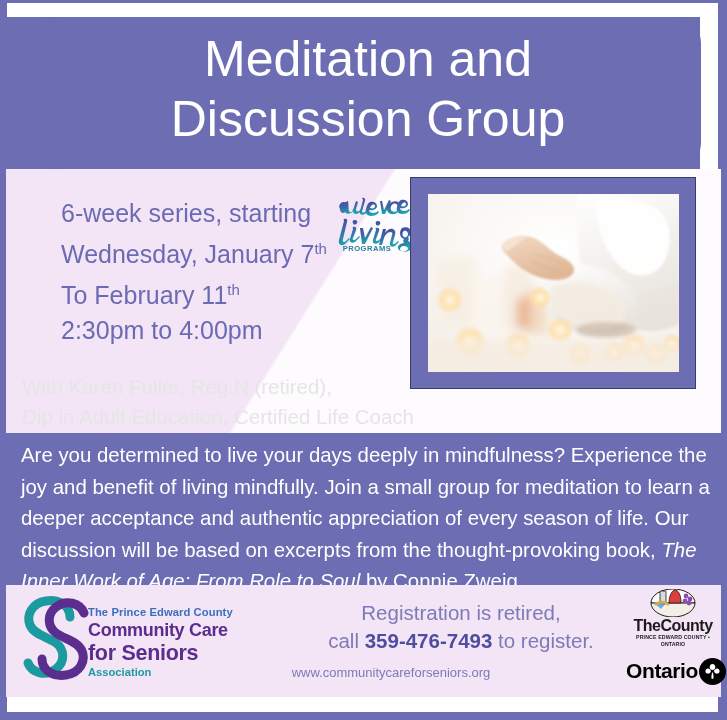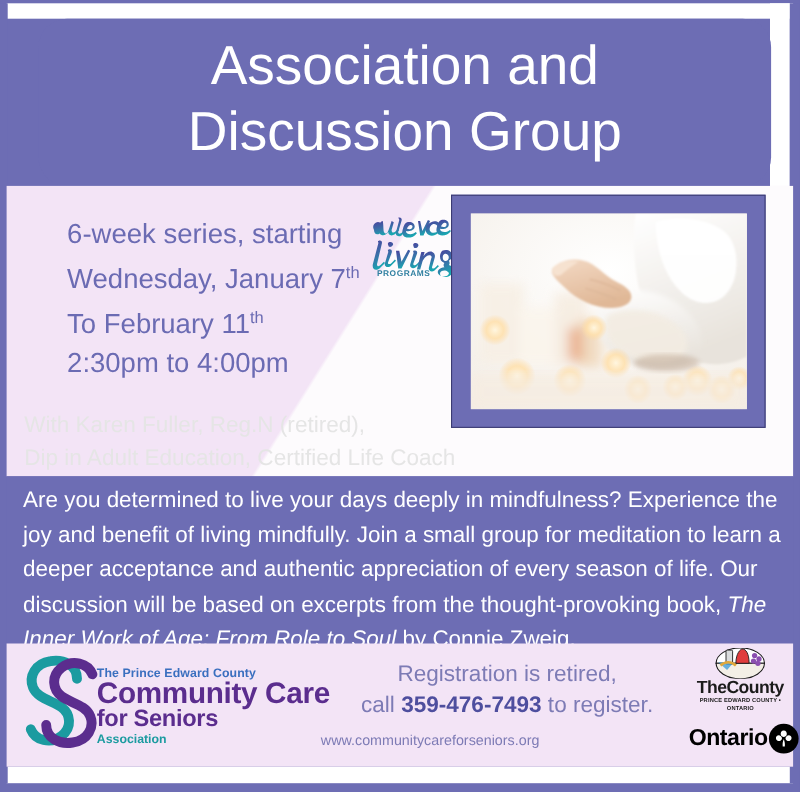--- a/index.html
+++ b/index.html
@@ -116,21 +116,21 @@
   .body-text i{font-style:italic;}
 
   
   .footer-band{
     position:absolute;left:6px;top:585px;width:715px;height:112px;
     background:#f3e4f6;
   }
   .cc-logo{position:absolute;left:14px;top:8px;width:70px;height:88px;}
   .cc-wordmark{position:absolute;left:82px;top:21px;}
   .cc-line1{color:#3a6fbf;font-size:11.2px;font-weight:bold;letter-spacing:.1px;line-height:13px;}
-  .cc-line2{color:#5b2d8e;font-size:27px;font-weight:bold;line-height:23px;letter-spacing:-.3px;}
+  .cc-line2{color:#5b2d8e;font-size:18px;font-weight:bold;line-height:23px;letter-spacing:-.3px;}
   .cc-line3{color:#5b2d8e;font-size:21.5px;font-weight:bold;line-height:23px;letter-spacing:-.3px;}
   .cc-line4{color:#1b9ba0;font-size:11.2px;font-weight:bold;line-height:14px;}
 
   .reg-block{
     position:absolute;left:290px;top:14px;width:330px;text-align:center;
     color:#7d7bb5;font-size:20.5px;line-height:28px;
   }
   .reg-block b{color:#4e4e9e;}
   .web{
     position:absolute;left:175px;top:80px;width:420px;text-align:center;
@@ -153,21 +153,21 @@
 <div class="poster">
 
   <div class="frame-white-top"></div>
   <div class="frame-white-right"></div>
   <div class="frame-white-bottom"></div>
   <div class="left-edge-strip"></div>
   <div class="right-edge-strip"></div>
 
   <div class="header-band">
     <div class="header-title">
-      <div>Association and</div>
+      <div>Meditation and</div>
       <div>Discussion Group</div>
     </div>
   </div>
 
   <div class="mid-band">
     <div class="mid-diagonal"></div>
   </div>
 
   <div class="sched">
     <div>6-week series, starting</div>

